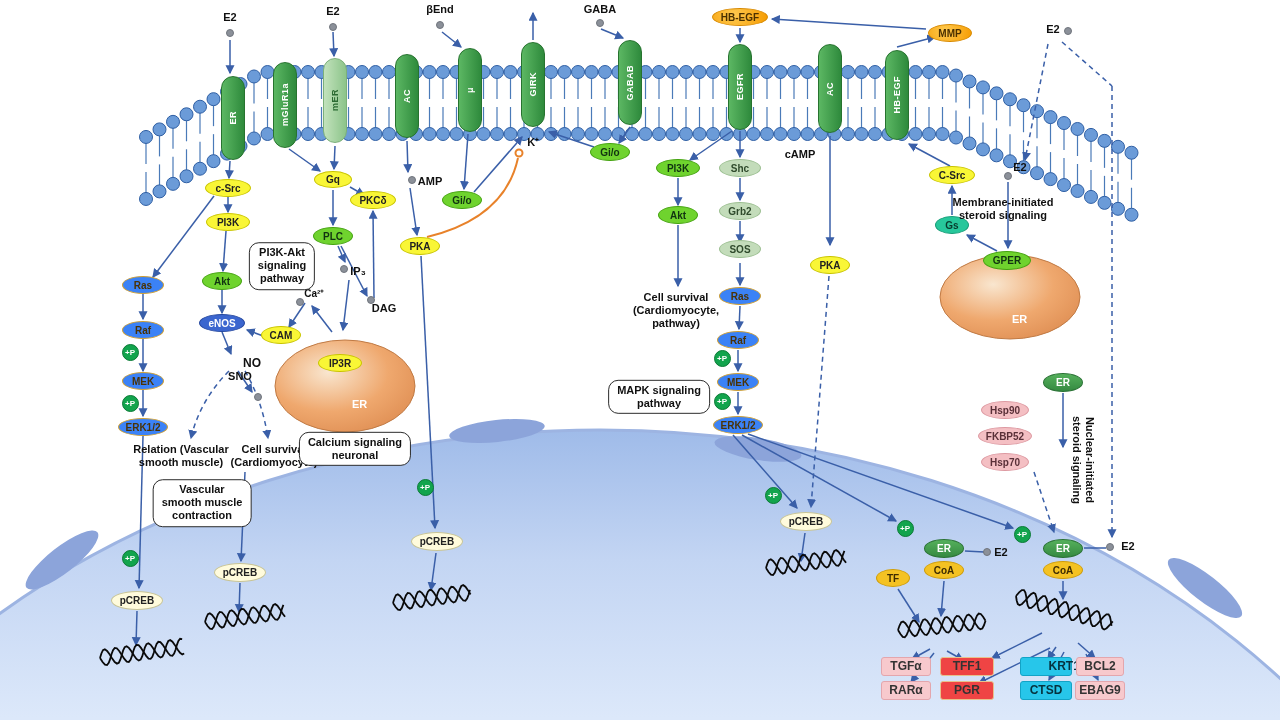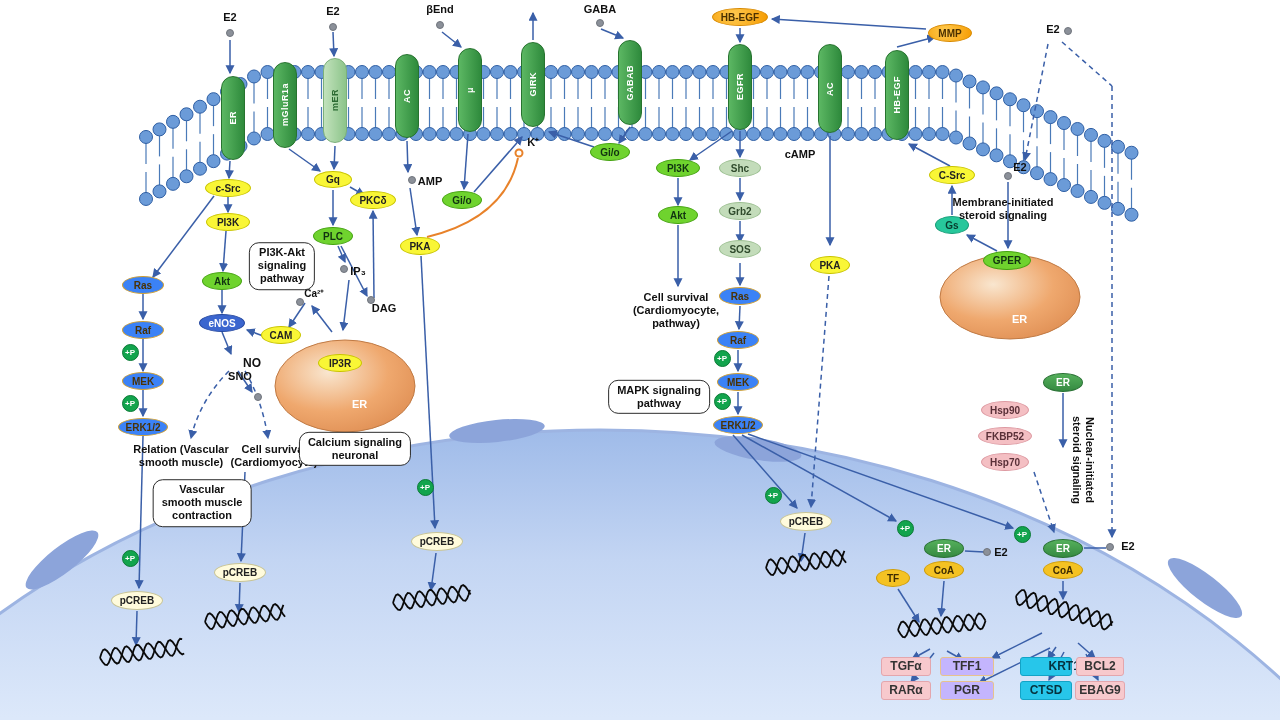--- a/index.html
+++ b/index.html
@@ -30,21 +30,21 @@
   .dot{position:absolute;border-radius:50%;background:#8b9099;border:1px solid #70757d;z-index:5}
   .lbl{position:absolute;font-weight:bold;color:#101010;font-size:11px;white-space:pre;text-align:center;
     transform:translateX(-50%);line-height:1.18;z-index:5}
   .lbl.vert{transform:translate(-50%,-50%) rotate(90deg)}
   .pbox{position:absolute;background:#fff;border:1.4px solid #2b2b2b;border-radius:10px;font-weight:bold;
     font-size:11px;text-align:center;display:flex;align-items:center;justify-content:center;
     white-space:pre;line-height:1.2;transform:translate(-50%,-50%);padding:3px 8px;z-index:5;color:#101010}
   .gene{position:absolute;border-radius:3px;display:flex;align-items:center;justify-content:center;
     font-weight:bold;font-size:12px;color:#333;z-index:5}
   .g-pink{background:#f7c9cd;border:1px solid #e3a6ad}
-  .g-cream{background:#c4b5fd;border:1px solid #e7c28d}
+  .g-cream{background:#ef4444;border:1px solid #e7c28d}
   .g-cyan{background:#27c6ea;border:1px solid #13a3c6;color:#06323e}
   .erlbl{position:absolute;color:#fff;font-weight:bold;font-size:11px;z-index:4}
 </style>
 </head>
 <body>
 
 <div id="stage">
   <svg id="svg" width="1280" height="720" xmlns="http://www.w3.org/2000/svg">
       <defs>
         <linearGradient id="nucGrad" x1="0" y1="0" x2="0" y2="1">

